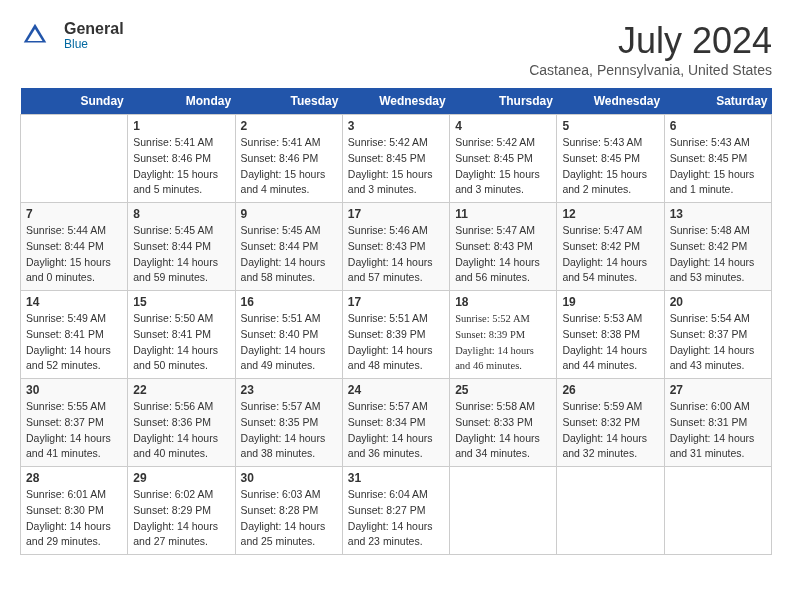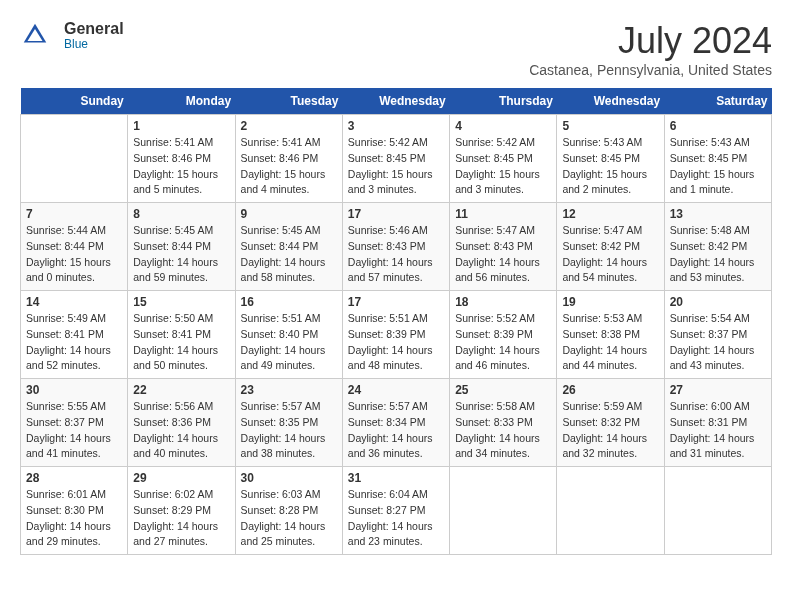--- a/index.html
+++ b/index.html
@@ -248,21 +248,21 @@
         </td>
         <td>
           <div class="day-num">17</div>
           <div class="day-info" style="white-space: pre-line;">Sunrise: 5:51 AM
 Sunset: 8:39 PM
 Daylight: 14 hours
 and 48 minutes.</div>
         </td>
         <td>
           <div class="day-num">18</div>
-          <div class="day-info" style="white-space: pre-line;">Sunrise: 5:52 AM
+          <div class="day-info" style="white-space: pre-line; font-family: Liberation Serif, serif;">Sunrise: 5:52 AM
 Sunset: 8:39 PM
 Daylight: 14 hours
 and 46 minutes.</div>
         </td>
         <td>
           <div class="day-num">19</div>
           <div class="day-info" style="white-space: pre-line;">Sunrise: 5:53 AM
 Sunset: 8:38 PM
 Daylight: 14 hours
 and 44 minutes.</div>

